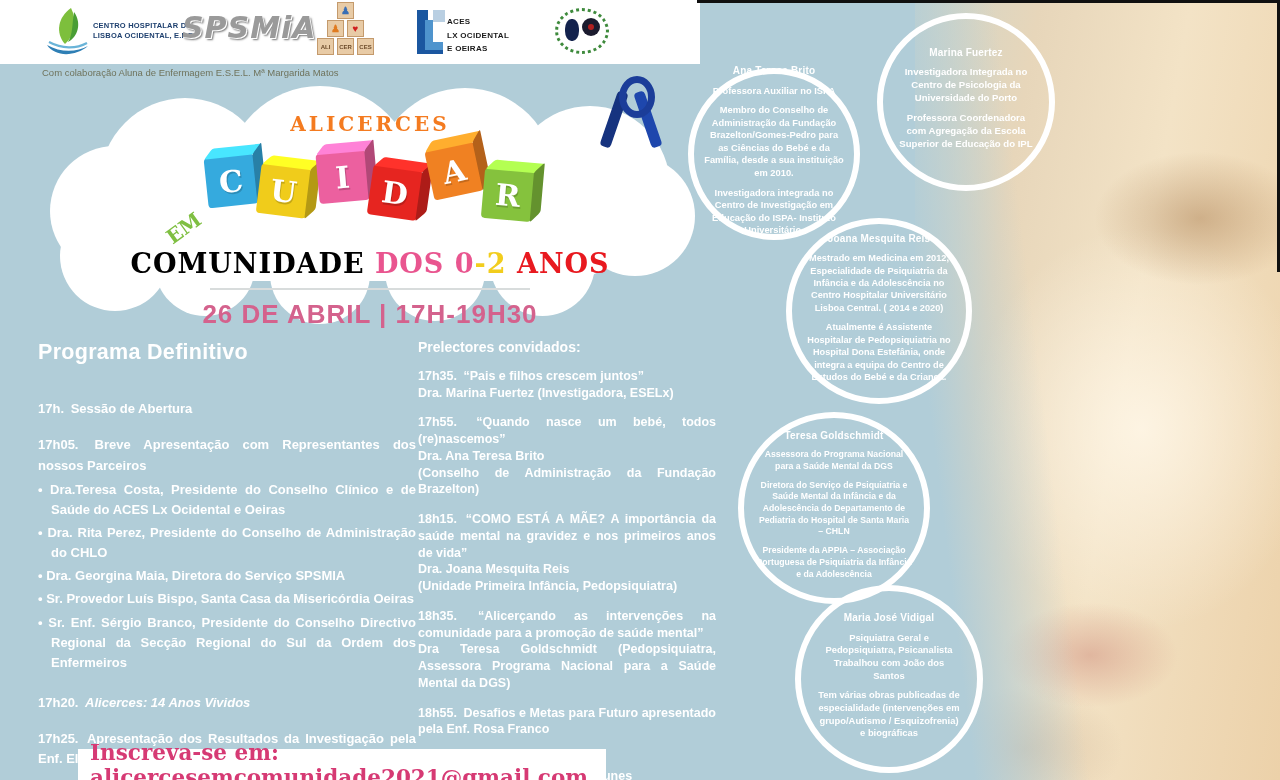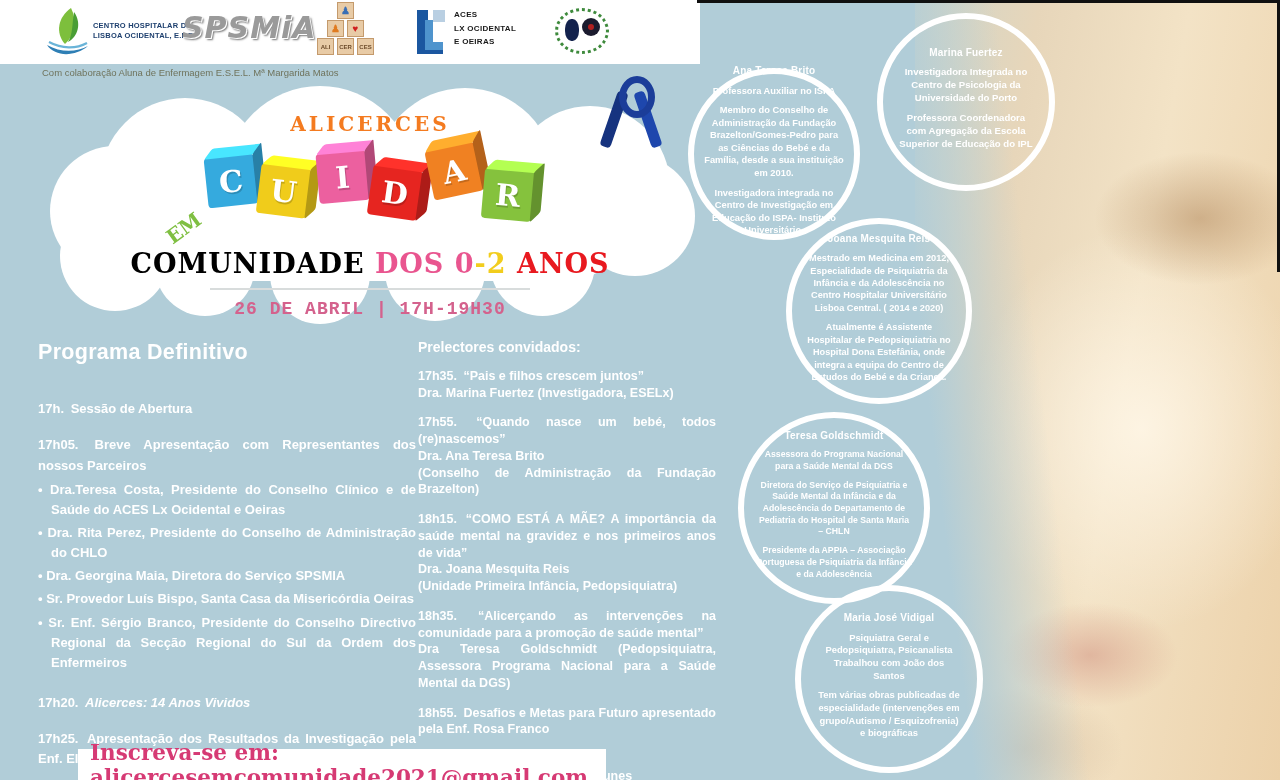--- a/index.html
+++ b/index.html
@@ -12,21 +12,21 @@
            display:flex;align-items:center;}
   .chlo{position:absolute;left:45px;top:5px;display:flex;align-items:center;gap:4px;}
   .chlo-text{font-size:7.5px;font-weight:700;color:#1d3f6e;line-height:1.35;letter-spacing:.2px;}
   .spsmia{position:absolute;left:182px;top:10px;font-family:"DejaVu Sans",sans-serif;
           font-size:30px;font-weight:900;font-style:italic;color:#9a9a9a;letter-spacing:1px;
           text-shadow:1px 1px 0 #fff,2px 2px 2px #777;}
   .blocksLogo{position:absolute;left:307px;top:2px;width:80px;height:60px;}
   .cube{position:absolute;width:17px;height:17px;background:#e8cba6;border:1px solid #c49a6c;
         display:flex;align-items:center;justify-content:center;font-size:6px;font-weight:700;color:#6b4a2a;}
   .cube .fig{font-size:10px;line-height:1;}
-  .aces{position:absolute;left:417px;top:8px;display:flex;gap:7px;align-items:flex-start;}
+  .aces{position:absolute;left:417px;top:8px;display:flex;align-items:flex-end;}
   .acesMark{position:relative;width:30px;height:48px;}
   .acesMark .l-dark{position:absolute;left:0;top:2px;width:15px;height:33px;
         border-left:11px solid #1b57a0;border-bottom:11px solid #1b57a0;}
   .acesMark .l-mid{position:absolute;left:8px;top:12px;width:10px;height:22px;
         border-left:8px solid #4f94cd;border-bottom:8px solid #4f94cd;}
   .acesMark .sq{position:absolute;left:16px;top:2px;width:12px;height:12px;background:#b9cfe2;}
   .aces-text{font-size:8px;font-weight:700;color:#1a1a1a;line-height:1.7;letter-spacing:.3px;}
   .crest{position:absolute;left:551px;top:5px;width:64px;height:54px;}
   .wreath{position:absolute;left:4px;top:3px;width:54px;height:46px;border:3px dotted #3e8a3c;border-radius:50%;}
   .shieldA{position:absolute;left:14px;top:14px;width:14px;height:22px;background:#13224d;border-radius:45%;}
@@ -74,21 +74,21 @@
   .bU{background:#f0cc1b;transform:rotate(7deg) translateY(20px);}
   .bI{background:#ec609f;transform:rotate(-5deg) translateY(6px);}
   .bD{background:#e62520;transform:rotate(8deg) translateY(22px);}
   .bA{background:#f08122;transform:rotate(-12deg) translateY(0px);}
   .bR{background:#85c23d;transform:rotate(5deg) translateY(24px);}
   .em{position:absolute;left:95px;top:120px;font-family:"DejaVu Serif",serif;font-weight:700;
       font-size:20px;color:#7fbf42;transform:rotate(-36deg);}
   .line2{margin-top:6px;font-family:"DejaVu Serif",serif;font-weight:700;font-size:27px;letter-spacing:1px;}
   .seg0{color:#000000;} .seg1{color:#e9558f;} .seg2{color:#e9558f;} .seg3{color:#f2cd1d;} .seg4{color:#e8191f;}
   .divider{margin:9px auto 0;width:320px;height:2px;background:#d8dcdc;}
-  .dateline{margin-top:9px;font-family:Liberation Mono, monospace;font-weight:700;font-size:18px;
+  .dateline{margin-top:9px;font-family:Liberation Sans, sans-serif;font-weight:700;font-size:26px;
             letter-spacing:1px;color:#d4628d;}
 
   
   .col-left{position:absolute;left:38px;top:336px;width:378px;color:#fff;z-index:2;
             font-weight:700;font-size:13px;line-height:1.55;text-align:justify;}
   .col-left h2{margin:0 0 30px;font-size:21.5px;letter-spacing:.3px;text-align:left;}
   .pi{margin:0 0 16px;}
   .pi .t{margin-right:3px;}
   .bl{list-style:none;margin:4px 0 20px;padding:0;}
   .bl li{padding-left:13px;text-indent:-13px;margin-bottom:3px;}

